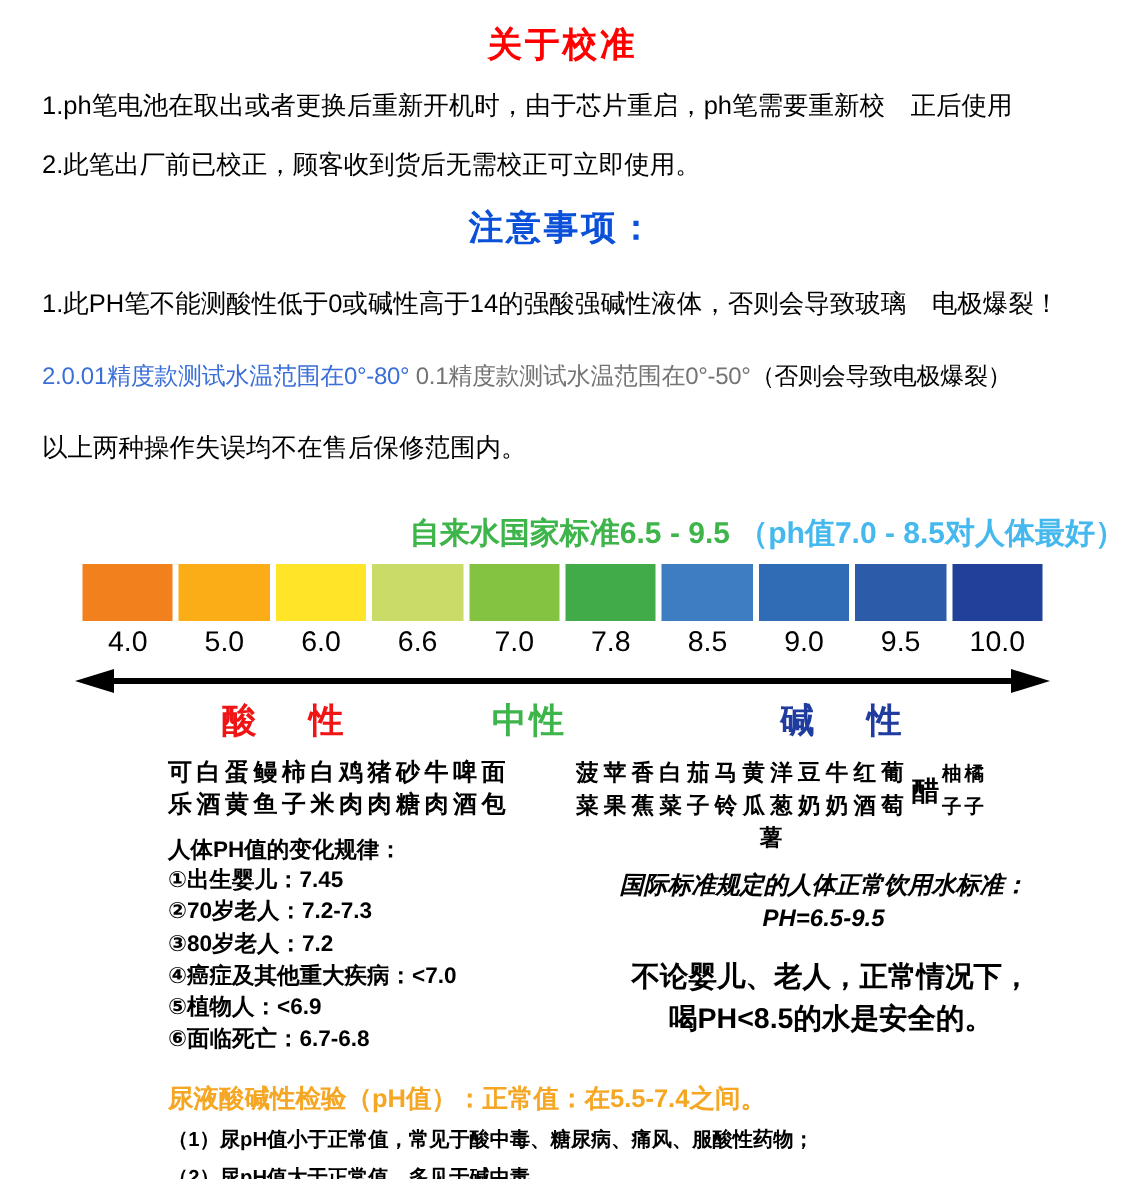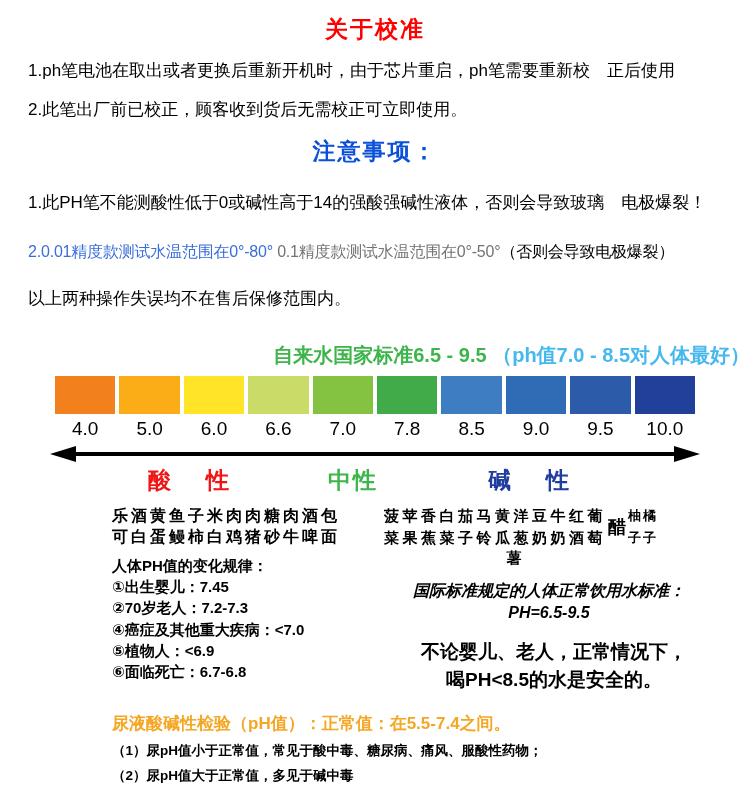--- a/index.html
+++ b/index.html
@@ -26,21 +26,21 @@
   .scale-arrow { display:flex; align-items:center; width:650px; margin:6px auto 0; height:17px; }
   .ah { width:0; height:0; display:block; }
   .ah.left  { border-top:8px solid transparent; border-bottom:8px solid transparent; border-right:26px solid #000; }
   .ah.right { border-top:8px solid transparent; border-bottom:8px solid transparent; border-left:26px solid #000; }
   .al { flex:1; height:4px; background:#000; }
 
   .scale-labels { position:relative; height:32px; margin-top:2px; font-size:23px; font-weight:bold; }
   .scale-labels span { position:absolute; top:0; letter-spacing:6px; }
   .lbl-acid { left:148px; }
   .lbl-neutral { left:328px; letter-spacing:2px !important; }
-  .lbl-alkaline { left:488px; }
+  .lbl-alkaline { left:520px; }
 
   
   .columns { display:flex; margin-top:8px; padding-left:112px; }
   .col-left { width:240px; }
   .col-right { width:350px; margin-left:32px; }
 
   .acid-foods div { font-weight:bold; font-size:16px; letter-spacing:3px; line-height:1.35; }
   .rules-title { font-weight:bold; font-size:15px; margin-top:9px; }
   .rules-item { font-weight:bold; font-size:15px; line-height:1.42; }
 
@@ -130,27 +130,28 @@
   <div class="scale-labels">
     <span class="lbl-acid" style="color: rgb(240, 20, 20);">酸　性</span>
     <span class="lbl-neutral" style="color: rgb(61, 181, 74);">中性</span>
     <span class="lbl-alkaline" style="color: rgb(31, 60, 158);">碱　性</span>
   </div>
 
   <div class="columns">
 
     <div class="col-left">
       <div class="acid-foods">
+        <div>可白蛋鳗柿白鸡猪砂牛啤面</div>
         <div>乐酒黄鱼子米肉肉糖肉酒包</div>
-        <div>可白蛋鳗柿白鸡猪砂牛啤面</div>
       </div>
       <div class="rules-title">人体PH值的变化规律：</div>
       <div>
         <div class="rules-item">①出生婴儿：7.45</div>
         <div class="rules-item">②70岁老人：7.2-7.3</div>
+        <div class="rules-item">③80岁老人：7.2</div>
         <div class="rules-item">④癌症及其他重大疾病：&lt;7.0</div>
         <div class="rules-item">⑤植物人：&lt;6.9</div>
         <div class="rules-item">⑥面临死亡：6.7-6.8</div>
       </div>
     </div>
 
     <div class="col-right">
       <div class="alk-food-block">
         <div class="alk-main">
           <div>菠苹香白茄马黄洋豆牛红葡</div>

